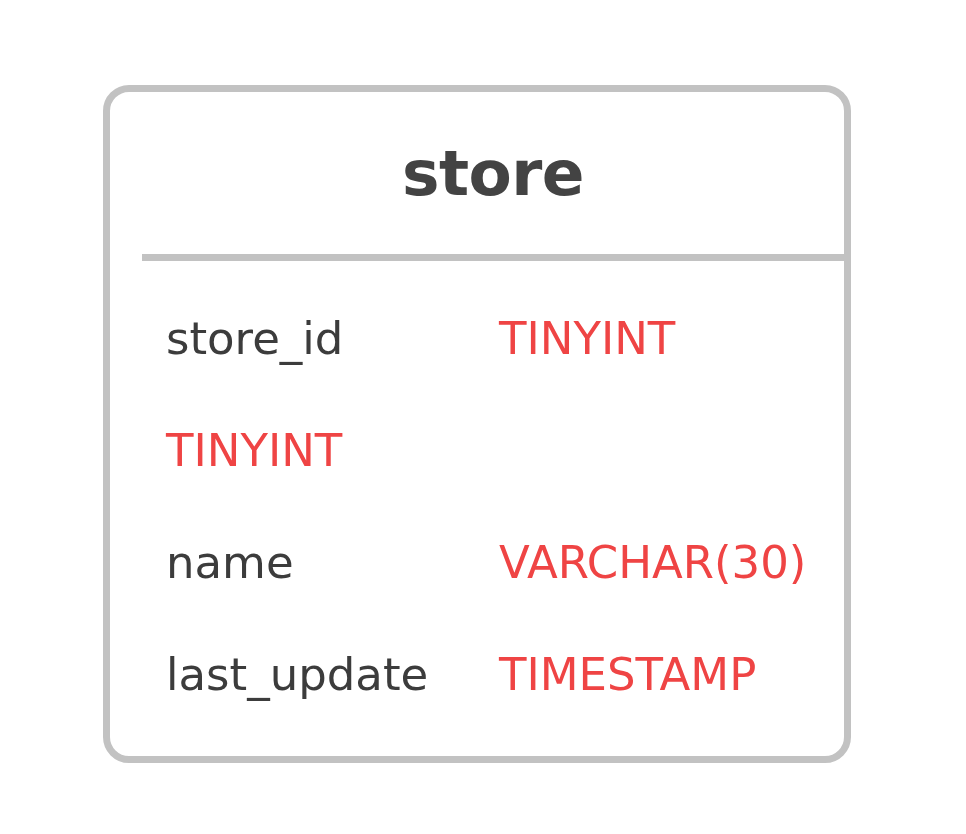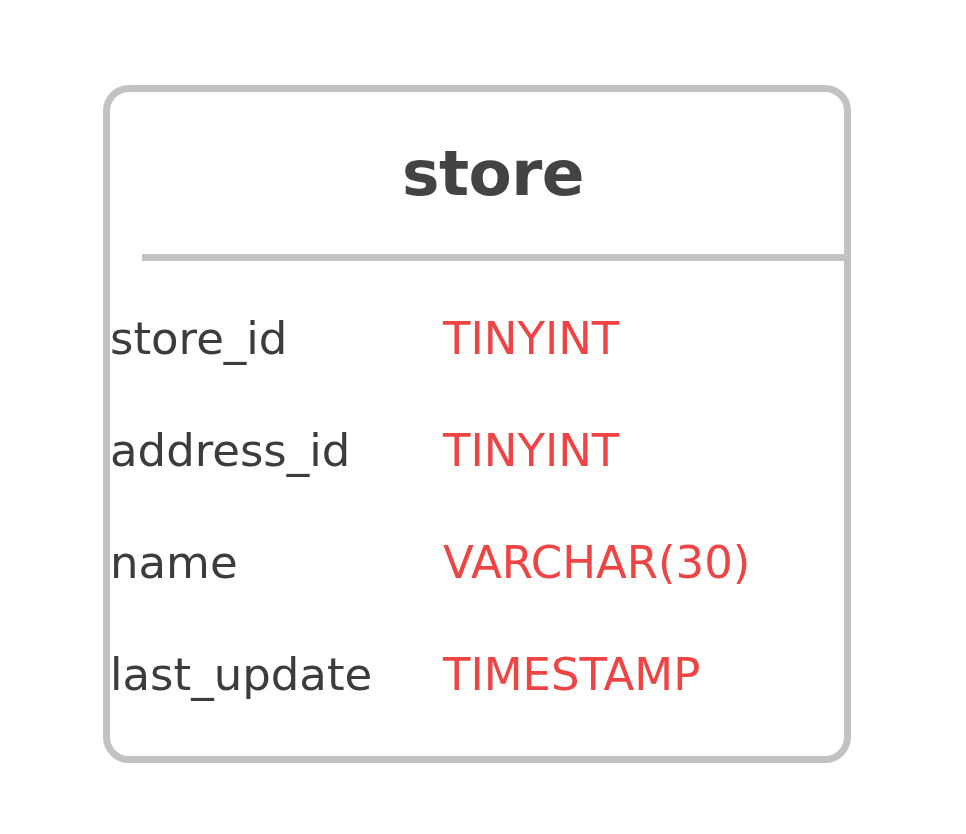--- a/index.html
+++ b/index.html
@@ -66,20 +66,21 @@
     display: flex;
     flex-direction: column;
   }
 
   .attr-row {
     height: 112px;
     flex: 0 0 112px;
     display: flex;
     align-items: center;
     box-sizing: border-box;
+    padding-left: 56px;
   }
 
   .attr-name {
     width: 333px;
     flex: 0 0 333px;
     font-family: "DejaVu Sans", sans-serif;
     font-weight: normal;
     font-size: 45px;
     line-height: 1.05;
     color: #3c3c3c;
@@ -110,21 +111,20 @@
     </div>
 
     <div class="entity-body">
 
       <div class="attr-row">
         <div class="attr-name">store_id</div>
         <div class="attr-type">TINYINT</div>
       </div>
 
       <div class="attr-row">
-        <div class="attr-name">address_id</div>
         <div class="attr-type">TINYINT</div>
       </div>
 
       <div class="attr-row">
         <div class="attr-name">name</div>
         <div class="attr-type">VARCHAR(30)</div>
       </div>
 
       <div class="attr-row">
         <div class="attr-name">last_update</div>

